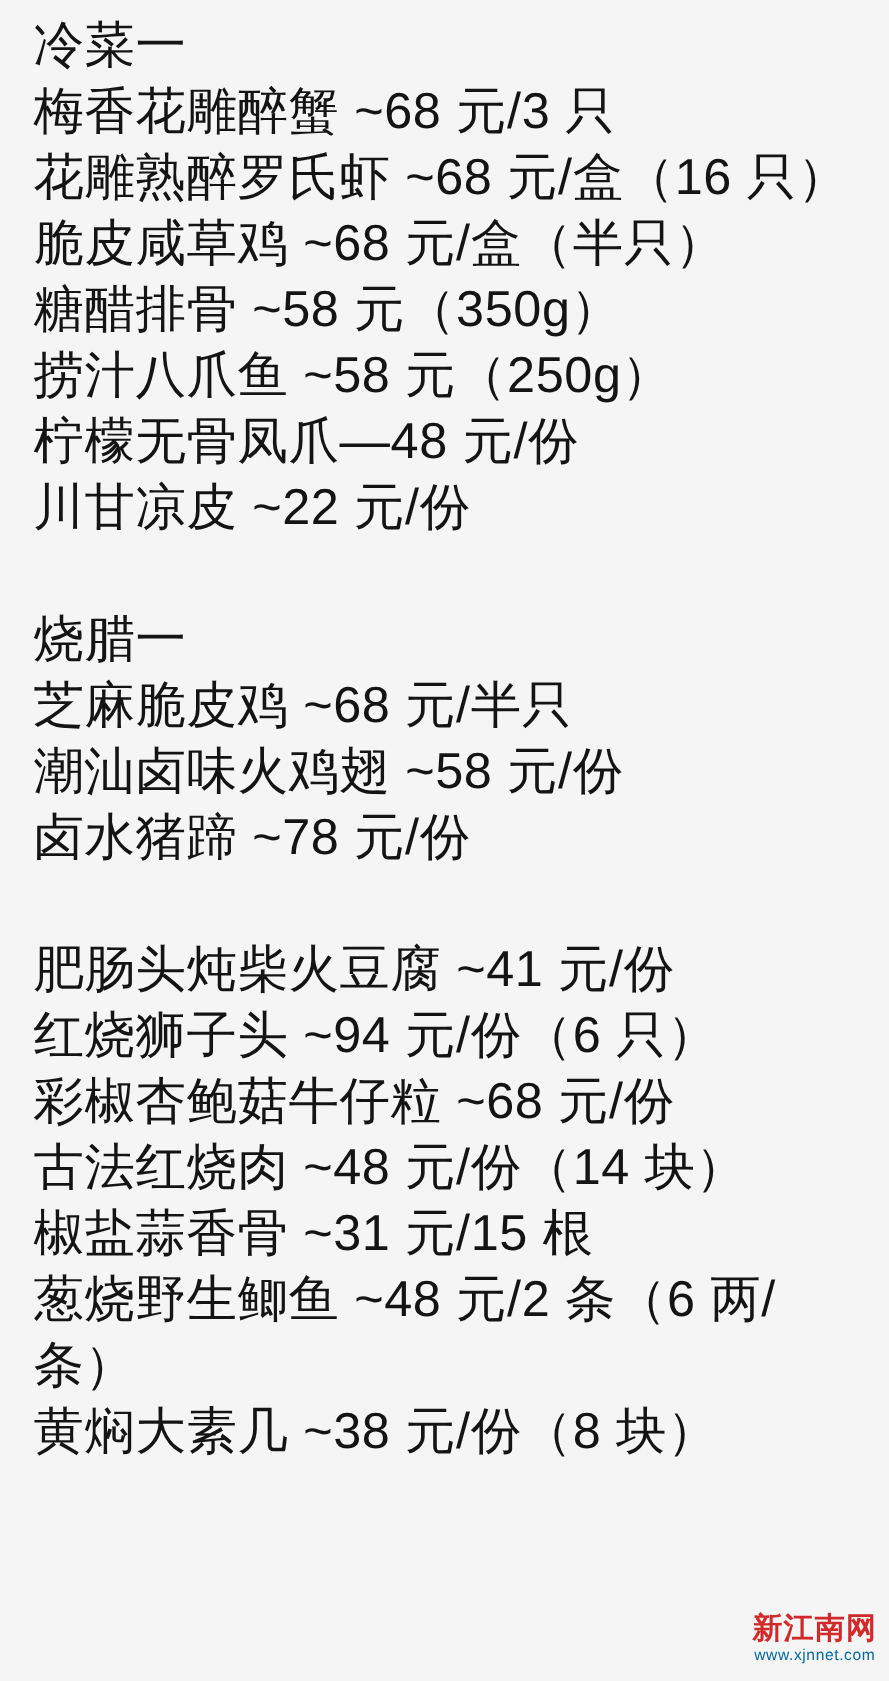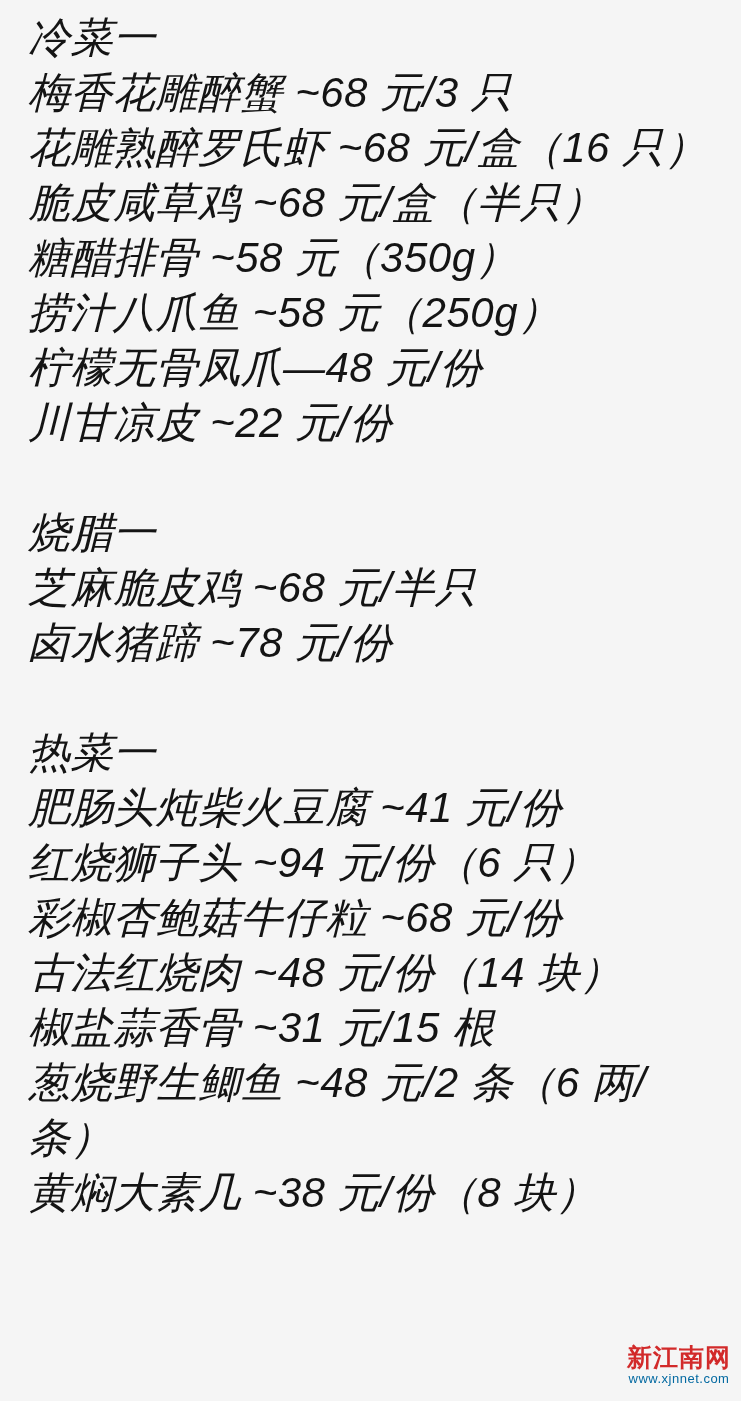--- a/index.html
+++ b/index.html
@@ -11,21 +11,20 @@
     width: 741px;
     height: 1401px;
     position: relative;
     overflow: hidden;
     font-family: "Liberation Sans", "DejaVu Sans", sans-serif;
     color: #1b1b1b;
   }
   .menu {
     padding: 10px 0 0 28px;
     box-sizing: border-box;
-    font-style: italic;
   }
   .line {
     font-size: 42px;
     line-height: 55px;
     white-space: pre-wrap;
     letter-spacing: 0.5px;
     color: #141414;
   }
   .section-head {
     font-weight: normal;
@@ -61,23 +60,23 @@
   <div class="line">梅香花雕醉蟹 ~68 元/3 只</div>
   <div class="line">花雕熟醉罗氏虾 ~68 元/盒（16 只）</div>
   <div class="line">脆皮咸草鸡 ~68 元/盒（半只）</div>
   <div class="line">糖醋排骨 ~58 元（350g）</div>
   <div class="line">捞汁八爪鱼 ~58 元（250g）</div>
   <div class="line">柠檬无骨凤爪—48 元/份</div>
   <div class="line">川甘凉皮 ~22 元/份</div>
   <div class="spacer"></div>
   <div class="line section-head">烧腊一</div>
   <div class="line">芝麻脆皮鸡 ~68 元/半只</div>
+  <div class="line">潮汕卤味火鸡翅 ~58 元/份</div>
   <div class="line">卤水猪蹄 ~78 元/份</div>
   <div class="spacer"></div>
-  <div class="line section-head">热菜一</div>
   <div class="line">肥肠头炖柴火豆腐 ~41 元/份</div>
   <div class="line">红烧狮子头 ~94 元/份（6 只）</div>
   <div class="line">彩椒杏鲍菇牛仔粒 ~68 元/份</div>
   <div class="line">古法红烧肉 ~48 元/份（14 块）</div>
   <div class="line">椒盐蒜香骨 ~31 元/15 根</div>
   <div class="line">葱烧野生鲫鱼 ~48 元/2 条（6 两/</div>
   <div class="line">条）</div>
   <div class="line">黄焖大素几 ~38 元/份（8 块）</div>
 </div>
 

